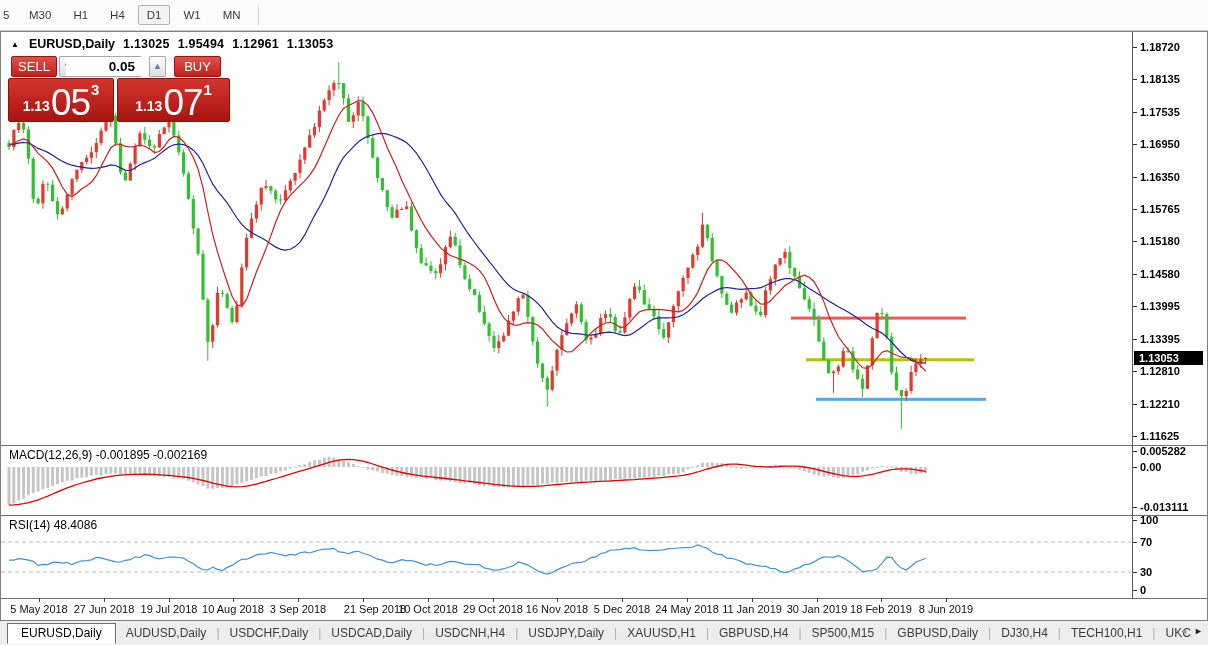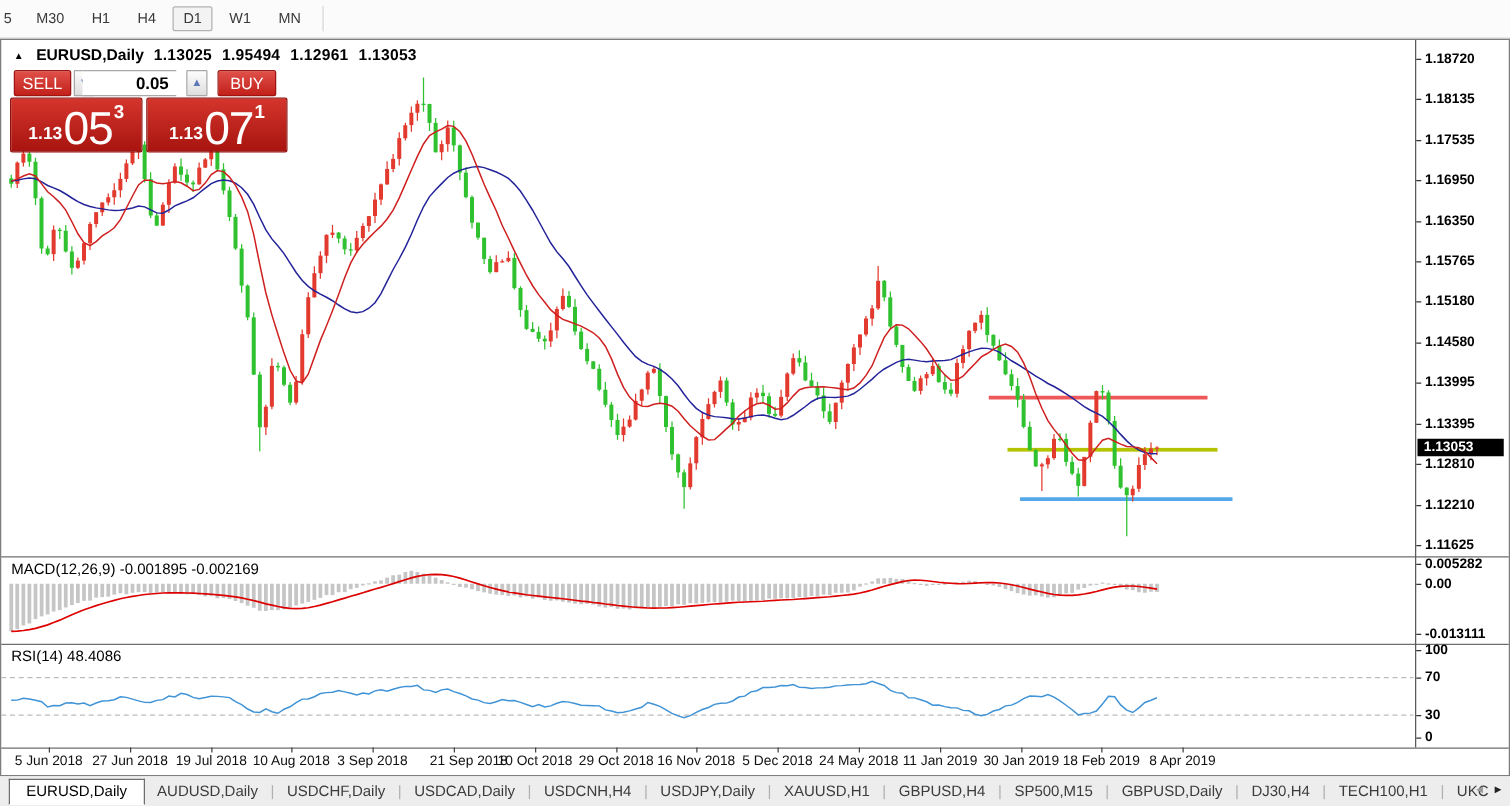--- a/index.html
+++ b/index.html
@@ -741,21 +741,21 @@
       <div class="ax-label" style="top: 482px;">100</div>
       <div class="ax-tick" style="top: 510px;"></div>
       <div class="ax-label" style="top: 504px;">70</div>
       <div class="ax-tick" style="top: 540px;"></div>
       <div class="ax-label" style="top: 534px;">30</div>
       <div class="ax-tick" style="top: 558px;"></div>
       <div class="ax-label" style="top: 552px;">0</div>
     </div>
   <div id="date-layer">
       <div class="date-tick" style="left: 38px;"></div>
-      <div class="date-label" style="left: 38px; top: 571px;">5 Jun 2018</div>
+      <div class="date-label" style="left: 38px; top: 571px;">5 May 2018</div>
       <div class="date-tick" style="left: 103px;"></div>
       <div class="date-label" style="left: 103px; top: 571px;">27 Jun 2018</div>
       <div class="date-tick" style="left: 168px;"></div>
       <div class="date-label" style="left: 168px; top: 571px;">19 Jul 2018</div>
       <div class="date-tick" style="left: 232px;"></div>
       <div class="date-label" style="left: 232px; top: 571px;">10 Aug 2018</div>
       <div class="date-tick" style="left: 297px;"></div>
       <div class="date-label" style="left: 297px; top: 571px;">3 Sep 2018</div>
       <div class="date-tick" style="left: 362px;"></div>
       <div class="date-label" style="left: 362px; top: 571px; margin-left: 12px;">21 Sep 2018</div>
@@ -769,21 +769,21 @@
       <div class="date-label" style="left: 621px; top: 571px;">5 Dec 2018</div>
       <div class="date-tick" style="left: 686px;"></div>
       <div class="date-label" style="left: 686px; top: 571px;">24 May 2018</div>
       <div class="date-tick" style="left: 751px;"></div>
       <div class="date-label" style="left: 751px; top: 571px;">11 Jan 2019</div>
       <div class="date-tick" style="left: 816px;"></div>
       <div class="date-label" style="left: 816px; top: 571px;">30 Jan 2019</div>
       <div class="date-tick" style="left: 880px;"></div>
       <div class="date-label" style="left: 880px; top: 571px;">18 Feb 2019</div>
       <div class="date-tick" style="left: 945px;"></div>
-      <div class="date-label" style="left: 945px; top: 571px;">8 Apr 2019</div>
+      <div class="date-label" style="left: 945px; top: 571px;">8 Jun 2019</div>
     </div>
 </div>
 
 <div id="tabbar">
   <div class="tab-active">EURUSD,Daily</div>
     <div class="tab-item">AUDUSD,Daily</div>
     <span class="tab-sep">|</span>
     <div class="tab-item">USDCHF,Daily</div>
     <span class="tab-sep">|</span>
     <div class="tab-item">USDCAD,Daily</div>

